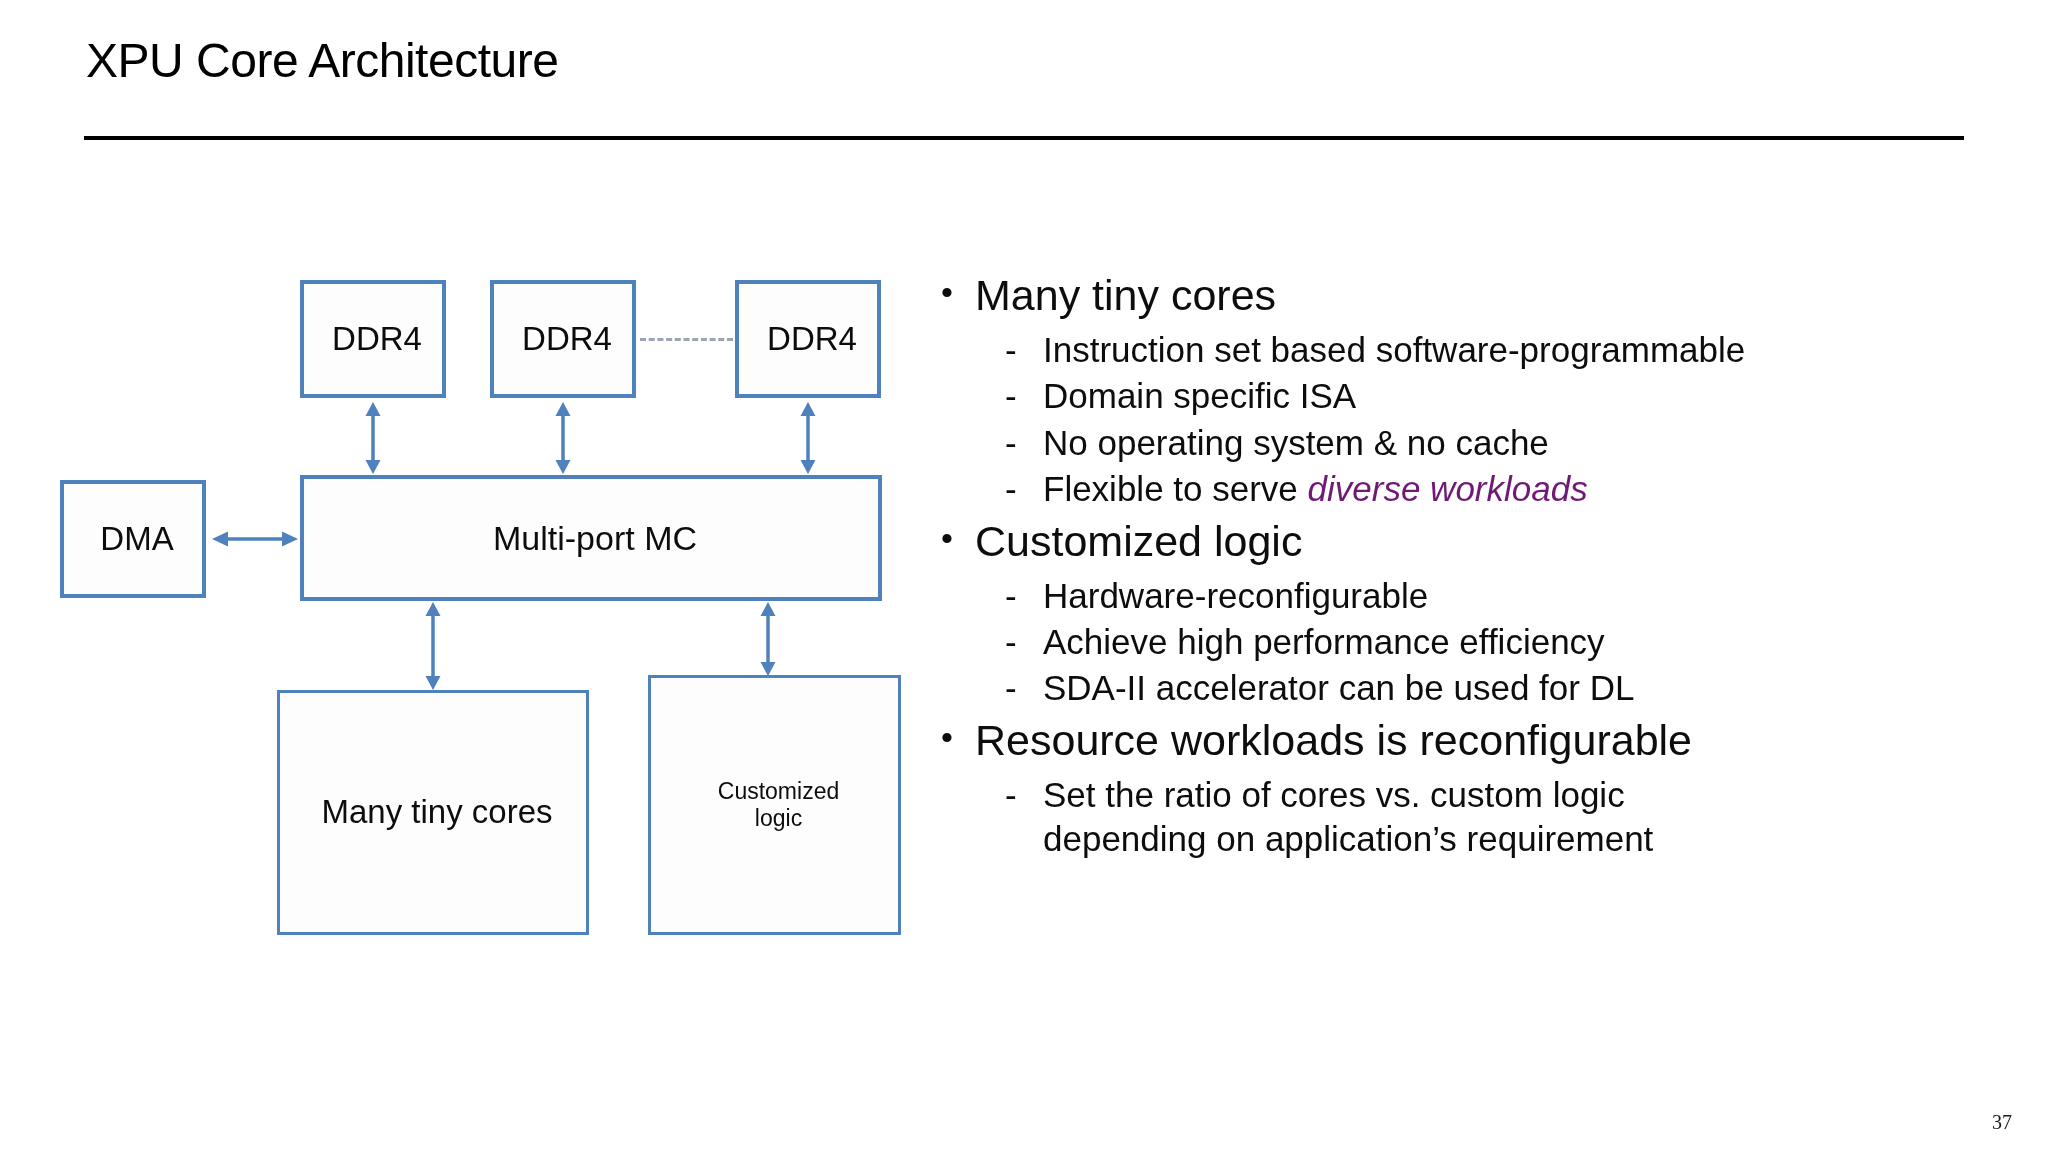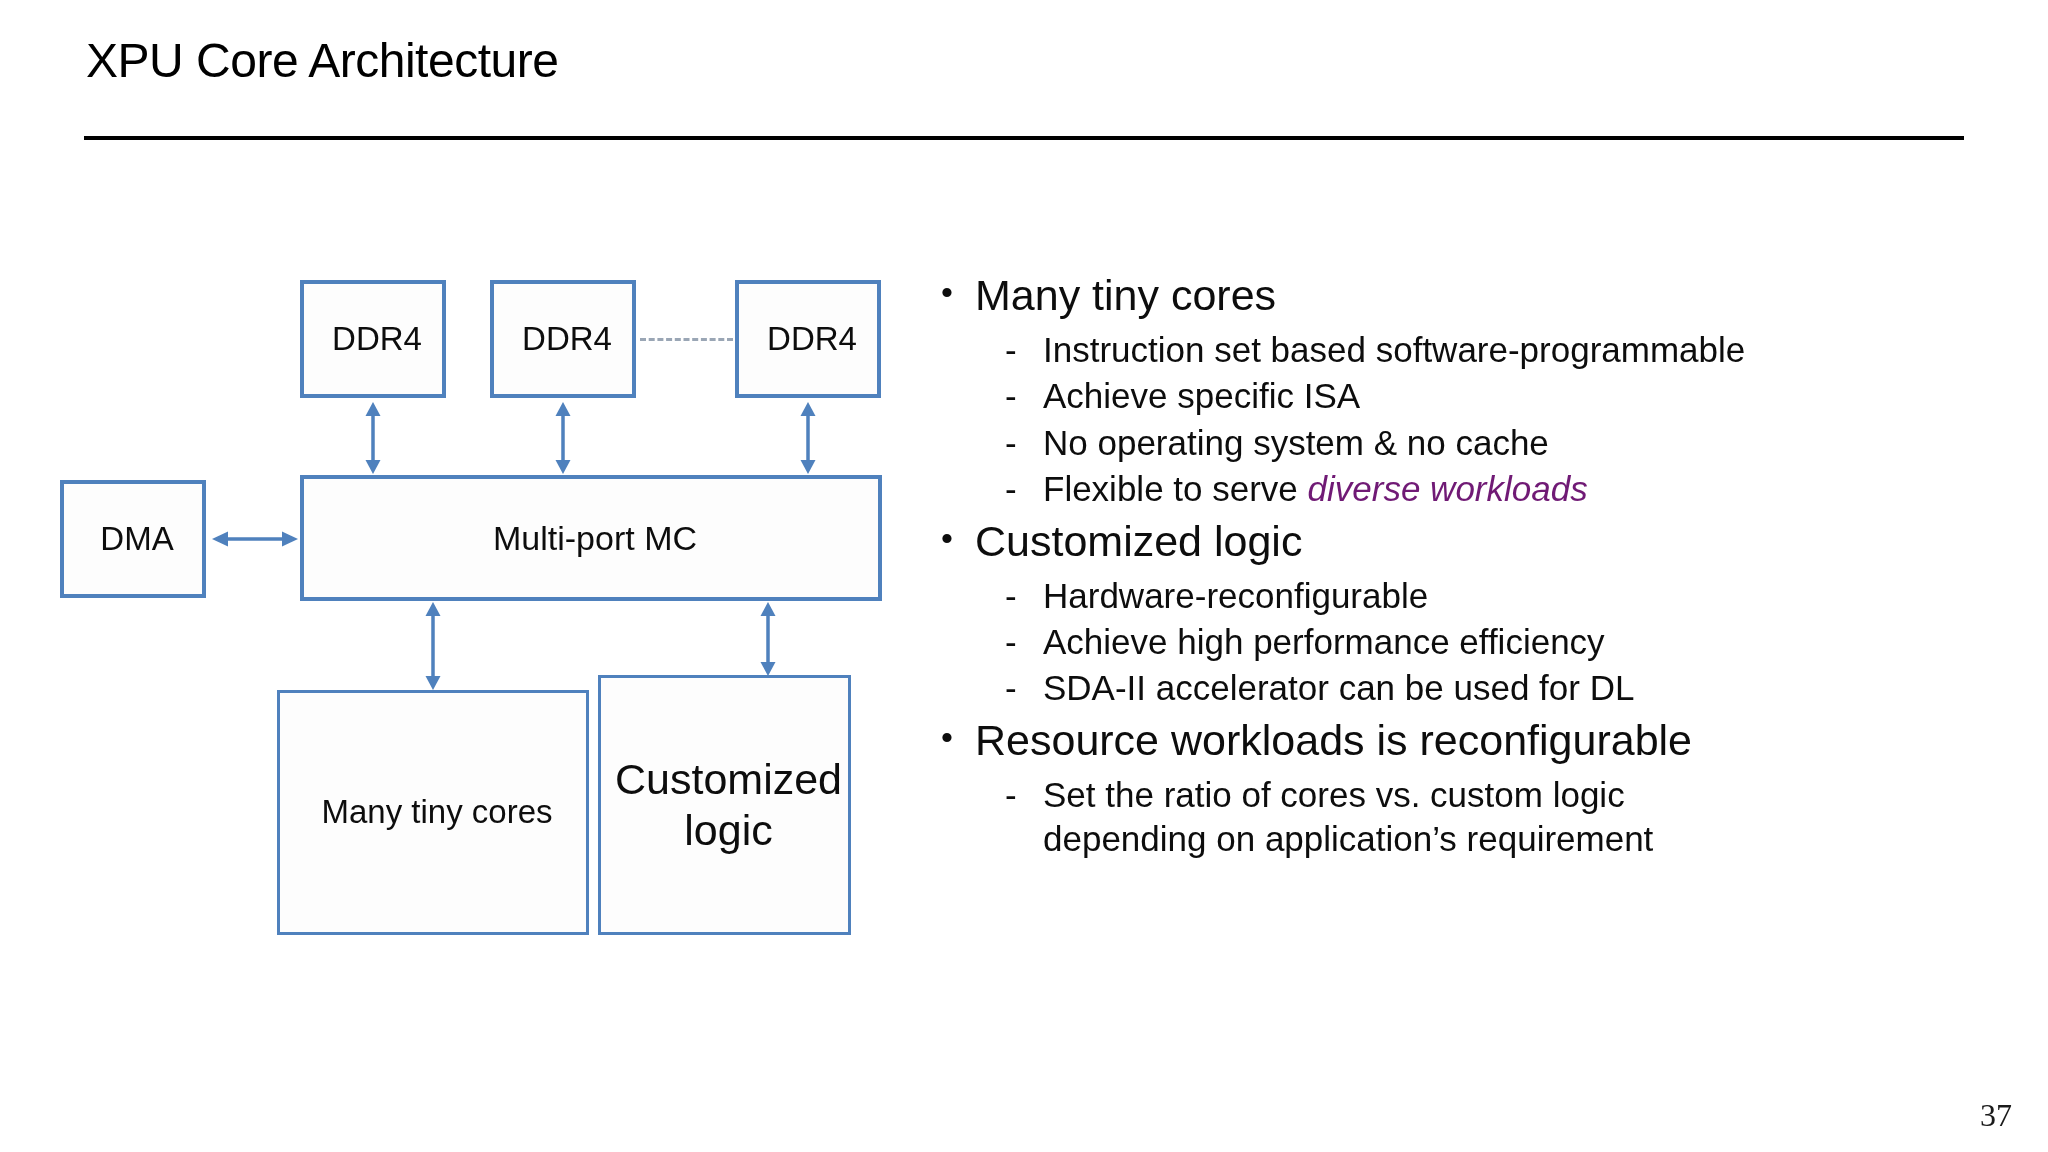--- a/index.html
+++ b/index.html
@@ -72,21 +72,21 @@
     top: 88px;
     width: 93px;
     height: 0;
     border-top: 3px dashed #9aa6b5;
   }
 
   #dma-node { left: 60px;  top: 230px; width: 146px; height: 118px; }
   #mc-node  { left: 300px; top: 225px; width: 582px; height: 126px; font-size: 34px; }
 
   #cores-node { left: 277px; top: 440px; width: 312px; height: 245px; font-size: 33px; }
-  #custom-node { left: 598px; top: 425px; width: 253px; height: 260px; font-size: 43px; }
+  #custom-node { left: 648px; top: 425px; width: 253px; height: 260px; font-size: 23px; }
 
   
   .v-arrow {
     position: absolute;
     width: 26px;
   }
   .h-arrow {
     position: absolute;
     height: 26px;
   }
@@ -133,21 +133,21 @@
     display: block;
   }
   .hl { color: #701a75; font-style: italic; }
 
   
   #page-number {
     position: absolute;
     right: 36px;
     bottom: 18px;
     font-family: "Liberation Serif", serif;
-    font-size: 32px;
+    font-size: 20px;
     color: #1a1a1a;
     text-align: right;
   }
 </style>
 </head>
 <body>
 
 <div id="slide-title">XPU Core Architecture</div>
 <div id="title-rule"></div>
 
@@ -224,21 +224,21 @@
     <div class="lvl1">
       <span class="dot">•</span>
       <span>Many tiny cores</span>
     </div>
     <div class="lvl2">
       <span class="dash">-</span>
       <span>Instruction set based software-programmable</span>
     </div>
     <div class="lvl2">
       <span class="dash">-</span>
-      <span>Achieve specific ISA</span>
+      <span>Domain specific ISA</span>
     </div>
     <div class="lvl2">
       <span class="dash">-</span>
       <span>No operating system &amp; no cache</span>
     </div>
     <div class="lvl2">
       <span class="dash">-</span>
       <span>Flexible to serve </span><span class="hl">diverse workloads</span>
     </div>
   </div>

